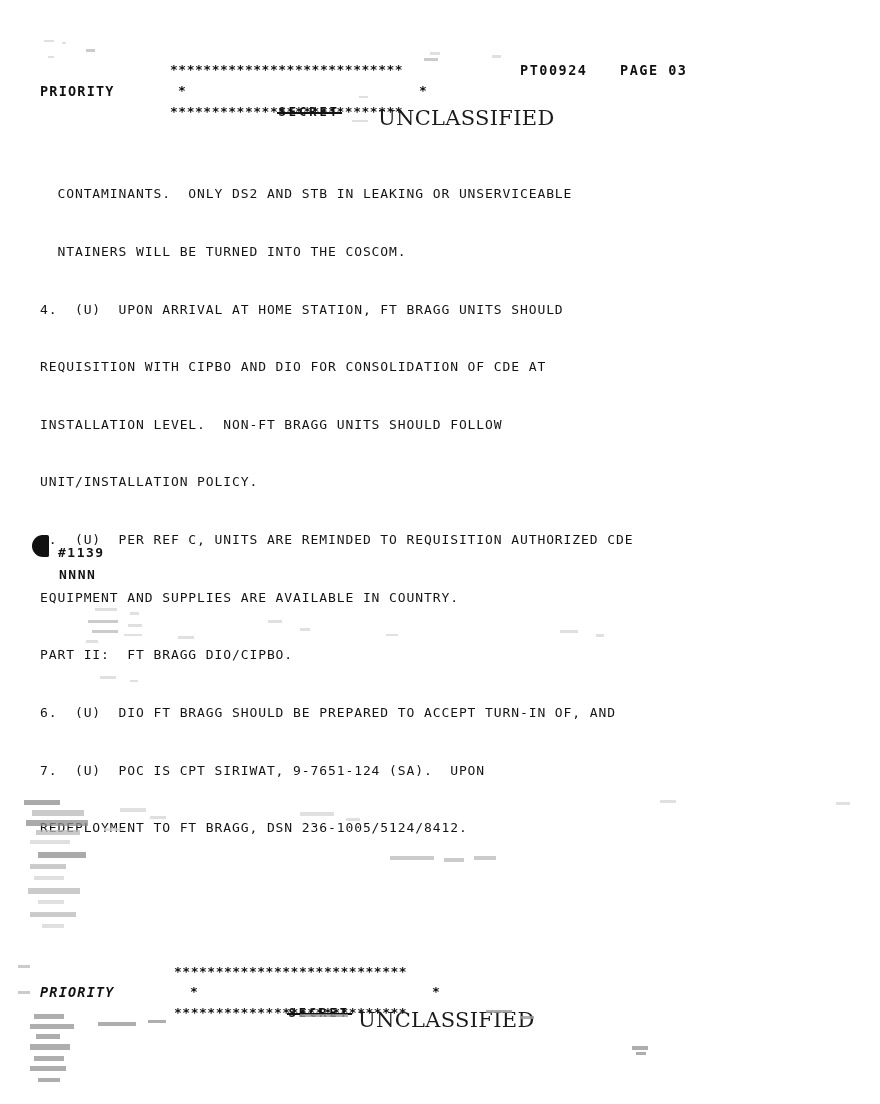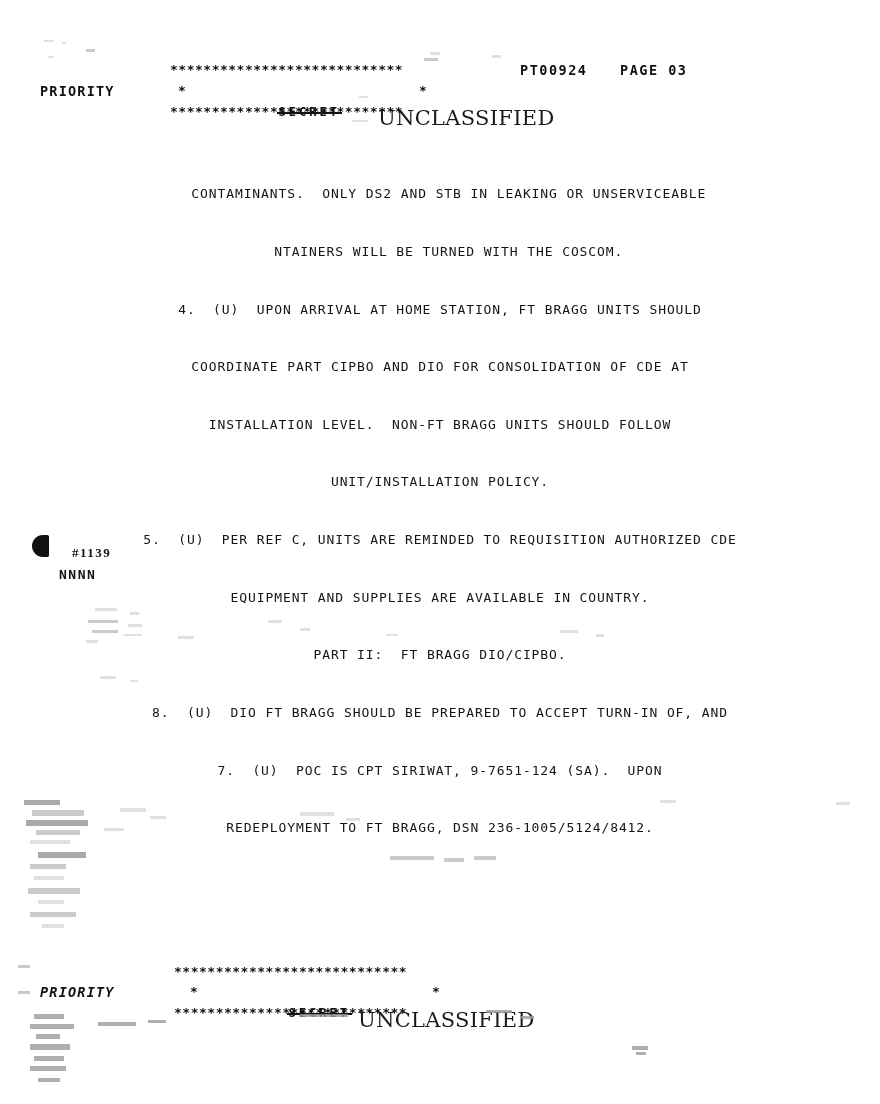--- a/index.html
+++ b/index.html
@@ -83,21 +83,21 @@
     left: 40px;
     top: 146px;
     width: 800px;
     font-family: "DejaVu Sans Mono", "Liberation Mono", monospace;
     font-size: 13px;
     line-height: 19.2px;
     letter-spacing: 0.9px;
     color: #141414;
     white-space: pre;
   }
-  .body-text .ln { display: block; text-align: center; }
+  .body-text .ln { display: block; }
 
   
   .blob {
     position: absolute;
     width: 17px;
     height: 22px;
     background: #111;
     border-radius: 12px 2px 2px 12px;
   }
   .tail-num {
@@ -159,36 +159,36 @@
 
   <div class="abs star-line" style="left:170px; top:104px;">****************************</div>
 
   <div class="abs unclassified" style="left:378px; top:106px;">UNCLASSIFIED</div>
 
   <div class="noise light" style="left:352px; top:120px; width:16px; height:2px;"></div>
   <div class="noise light" style="left:359px; top:96px;  width:9px;  height:2px;"></div>
 
   <div class="body-text">
     <span class="ln">  CONTAMINANTS.  ONLY DS2 AND STB IN LEAKING OR UNSERVICEABLE</span>
-    <span class="ln">  NTAINERS WILL BE TURNED WITH THE COSCOM.</span>
+    <span class="ln">  NTAINERS WILL BE TURNED INTO THE COSCOM.</span>
     <span class="ln">4.  (U)  UPON ARRIVAL AT HOME STATION, FT BRAGG UNITS SHOULD</span>
-    <span class="ln">COORDINATE PART CIPBO AND DIO FOR CONSOLIDATION OF CDE AT</span>
+    <span class="ln">REQUISITION WITH CIPBO AND DIO FOR CONSOLIDATION OF CDE AT</span>
     <span class="ln">INSTALLATION LEVEL.  NON-FT BRAGG UNITS SHOULD FOLLOW</span>
     <span class="ln">UNIT/INSTALLATION POLICY.</span>
     <span class="ln">5.  (U)  PER REF C, UNITS ARE REMINDED TO REQUISITION AUTHORIZED CDE</span>
     <span class="ln">EQUIPMENT AND SUPPLIES ARE AVAILABLE IN COUNTRY.</span>
     <span class="ln">PART II:  FT BRAGG DIO/CIPBO.</span>
-    <span class="ln">8.  (U)  DIO FT BRAGG SHOULD BE PREPARED TO ACCEPT TURN-IN OF, AND</span>
+    <span class="ln">6.  (U)  DIO FT BRAGG SHOULD BE PREPARED TO ACCEPT TURN-IN OF, AND</span>
     <span class="ln">7.  (U)  POC IS CPT SIRIWAT, 9-7651-124 (SA).  UPON</span>
     <span class="ln">REDEPLOYMENT TO FT BRAGG, DSN 236-1005/5124/8412.</span>
     
   </div>
 
   <div class="blob" style="left:32px; top:535px;"></div>
-  <div class="abs tail-num" style="left:72px; top:545px;font-family:Liberation Serif, serif;">#1139</div>
+  <div class="abs tail-num" style="left:58px; top:545px;">#1139</div>
   <div class="abs tail-num" style="left:40px; top:567px;padding-left:19px;">NNNN</div>
 
   <div class="noise light" style="left:95px;  top:608px; width:22px; height:3px;"></div>
   <div class="noise light" style="left:130px; top:612px; width:9px;  height:3px;"></div>
   <div class="noise" style="left:88px;  top:620px; width:30px; height:3px;"></div>
   <div class="noise light" style="left:128px; top:624px; width:14px; height:3px;"></div>
   <div class="noise" style="left:92px;  top:630px; width:26px; height:3px;"></div>
   <div class="noise light" style="left:124px; top:634px; width:18px; height:2px;"></div>
   <div class="noise light" style="left:86px;  top:640px; width:12px; height:3px;"></div>
   <div class="noise light" style="left:178px; top:636px; width:16px; height:3px;"></div>

